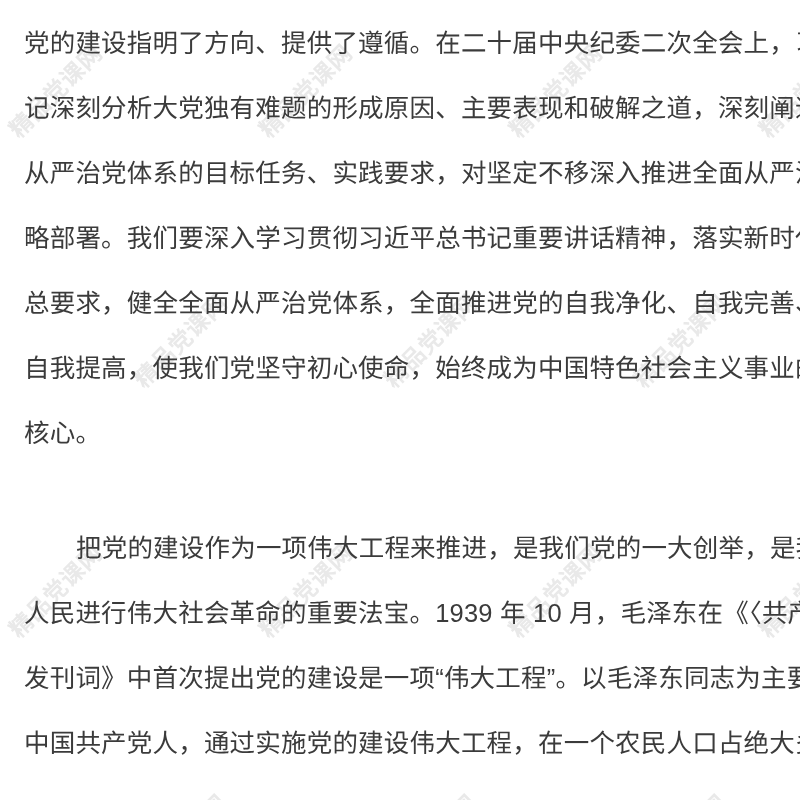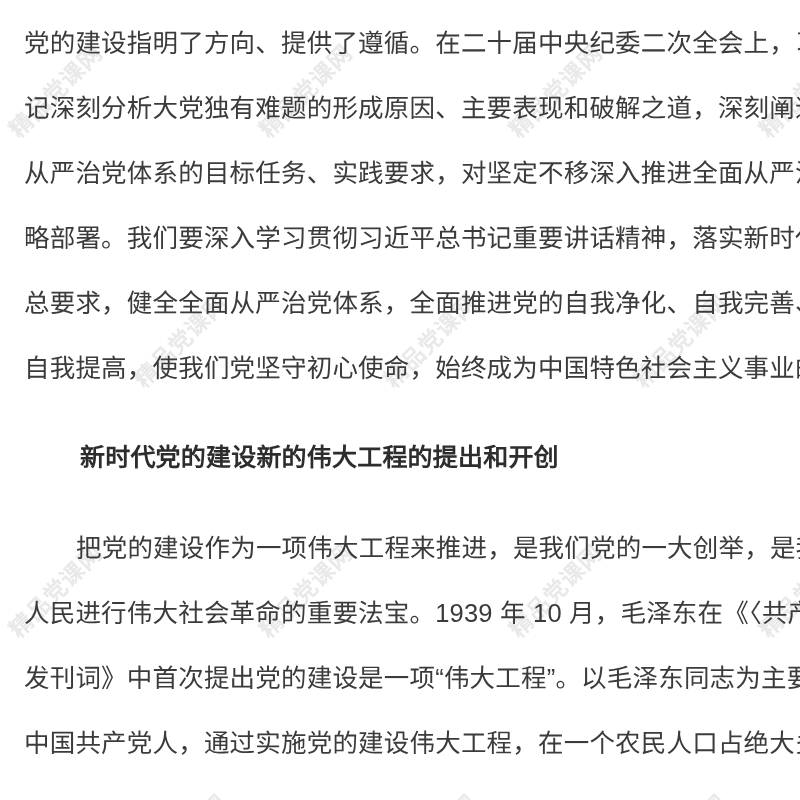--- a/index.html
+++ b/index.html
@@ -115,25 +115,25 @@
       <div class="doc-line">深入推进全面从严治党的战略部署，对新征程上推进新时代党的建设新的伟大工程、全面</div>
     </div>
 
     <div>
       <div class="doc-line">党的建设指明了方向、提供了遵循。在二十届中央纪委二次全会上，习近平总书</div>
       <div class="doc-line">记深刻分析大党独有难题的形成原因、主要表现和破解之道，深刻阐述健全全面</div>
       <div class="doc-line">从严治党体系的目标任务、实践要求，对坚定不移深入推进全面从严治党作出战</div>
       <div class="doc-line">略部署。我们要深入学习贯彻习近平总书记重要讲话精神，落实新时代党的建设</div>
       <div class="doc-line">总要求，健全全面从严治党体系，全面推进党的自我净化、自我完善、自我革新、</div>
       <div class="doc-line">自我提高，使我们党坚守初心使命，始终成为中国特色社会主义事业的坚强领导</div>
+      <div class="doc-line">核心。</div>
     </div>
 
     <div class="gap-before-heading"></div>
 
-    <div class="section-heading">新时代党的建设新的伟大工程的提出和开创</div>
 
     <div class="gap-after-heading"></div>
 
     <div>
       <div class="doc-line indent-2">把党的建设作为一项伟大工程来推进，是我们党的一大创举，是我们党领导</div>
       <div class="doc-line">人民进行伟大社会革命的重要法宝。1939 年 10 月，毛泽东在《〈共产党人〉</div>
       <div class="doc-line">发刊词》中首次提出党的建设是一项“伟大工程”。以毛泽东同志为主要代表的</div>
       <div class="doc-line">中国共产党人，通过实施党的建设伟大工程，在一个农民人口占绝大多数、经济</div>
 
     </div>

